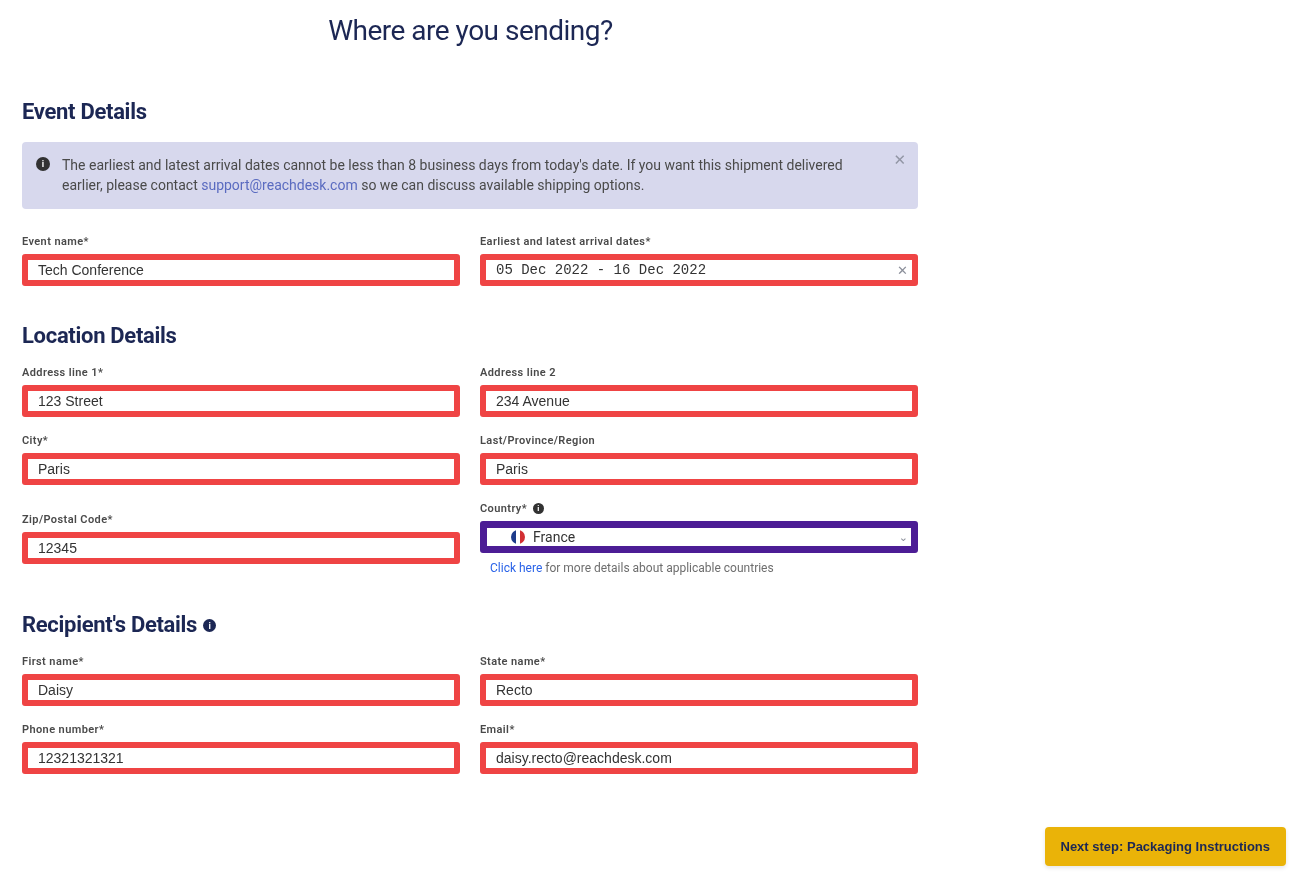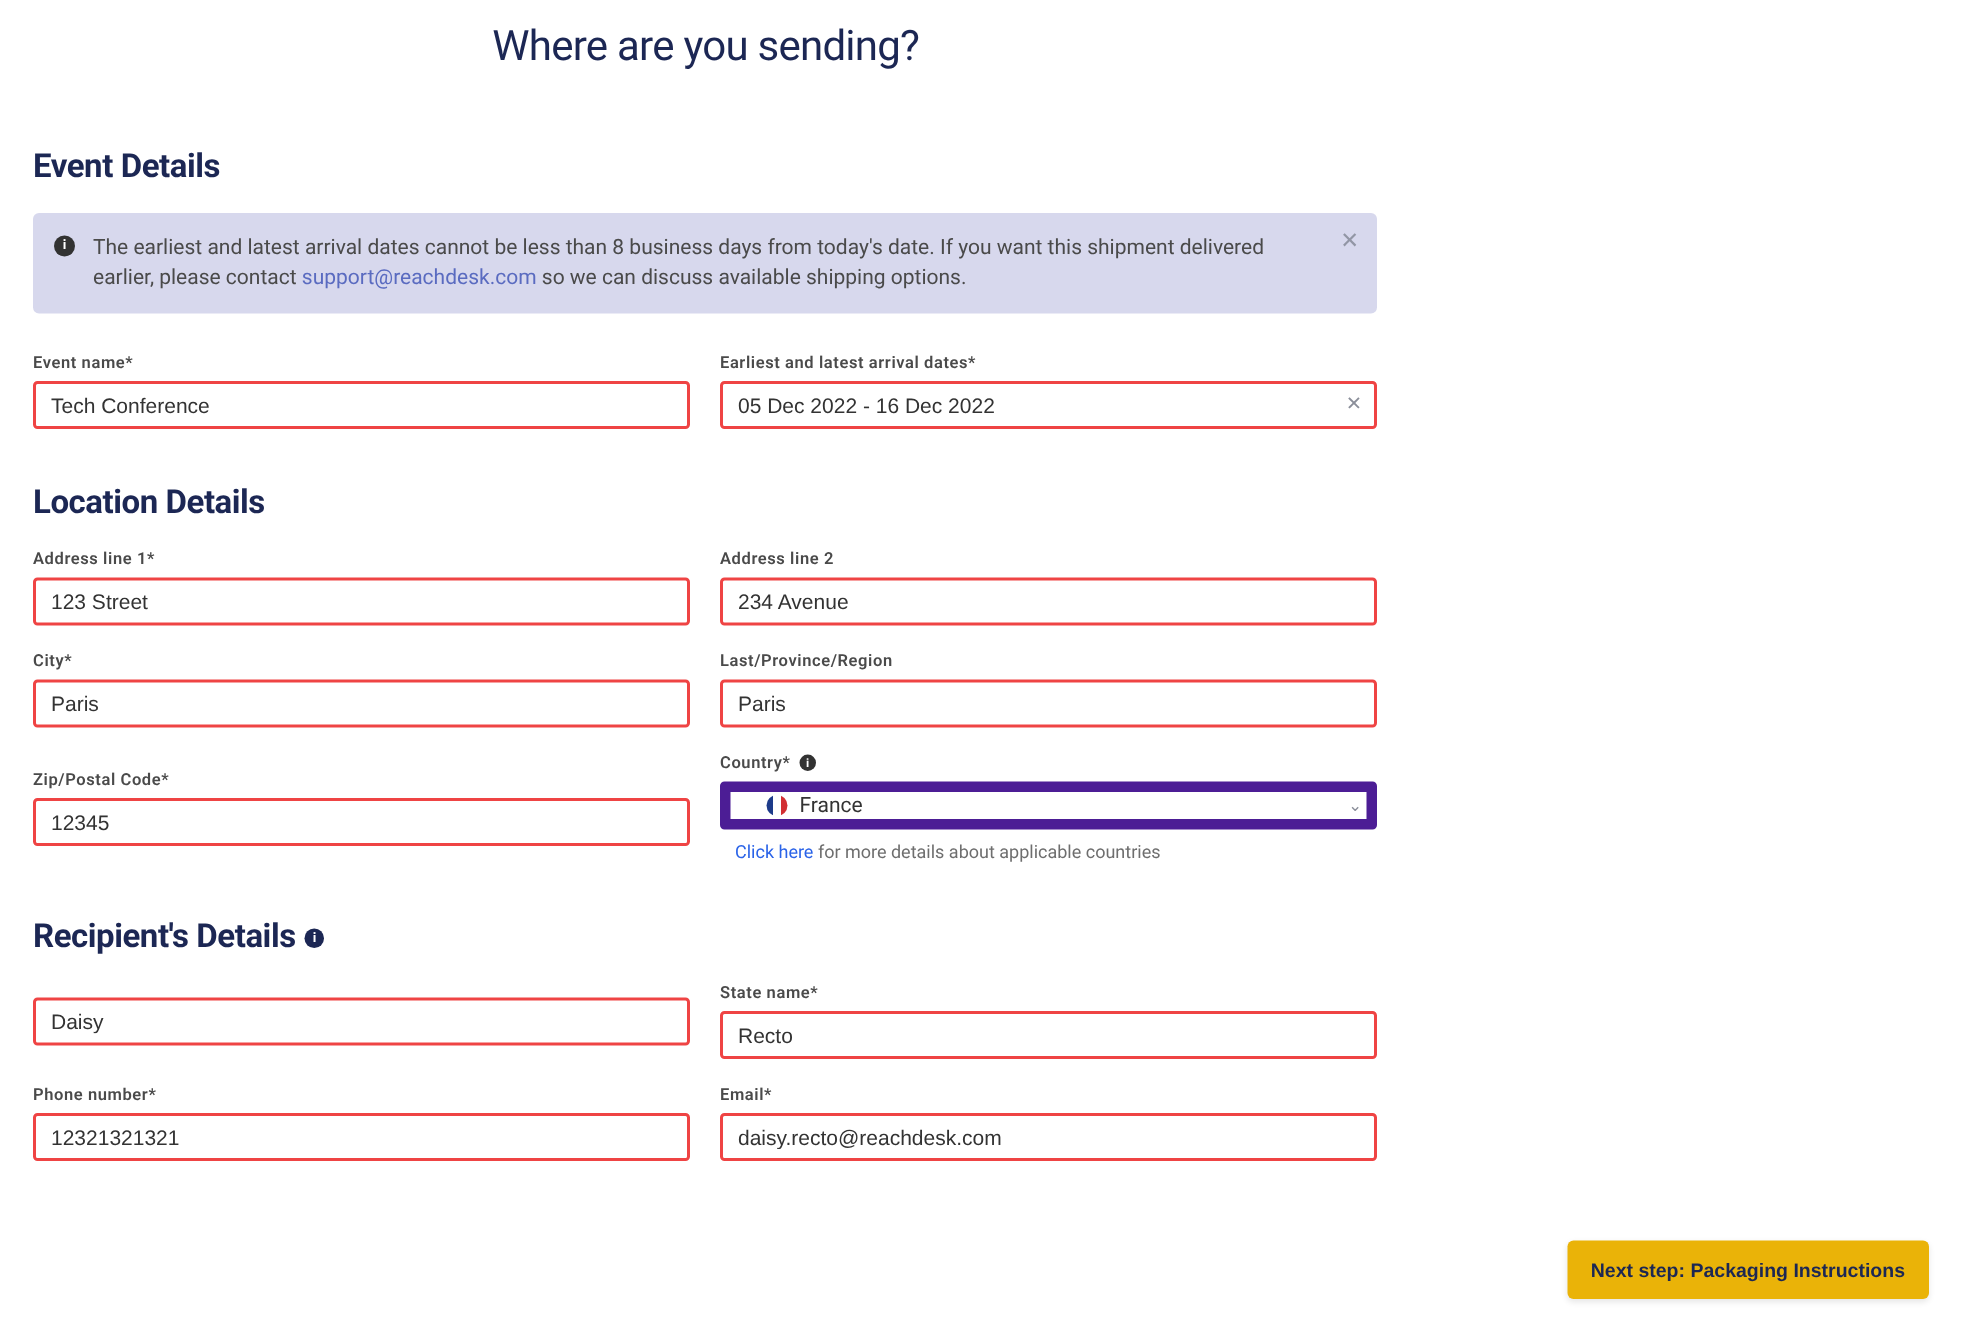--- a/index.html
+++ b/index.html
@@ -107,21 +107,21 @@
       letter-spacing: 0.4px;
       color: #4a4a4a;
       margin-bottom: 6px;
       display: flex;
       align-items: center;
       gap: 6px;
     }
     .input {
       width: 100%;
       height: 32px;
-      border: 2px solid #ef4444;
+      border: 6px solid #ef4444;
       border-radius: 3px;
       padding: 0 10px;
       font-size: 14px;
       color: #333;
       background: #fff;
     }
     .input-wrap {
       position: relative;
     }
     .input-wrap .clear-icon {
@@ -221,21 +221,21 @@
   </div>
 
   <div class="row">
     <div class="col">
       <label class="field-label">Event name*</label>
       <input class="input" type="text" value="Tech Conference" style="">
     </div>
     <div class="col">
       <label class="field-label">Earliest and latest arrival dates*</label>
       <div class="input-wrap">
-        <input class="input" type="text" style="padding-right: 36px;" value="05 Dec 2022 - 16 Dec 2022">
+        <input class="input" type="text" style="padding-right: 36px; font-family: Liberation Mono, monospace;" value="05 Dec 2022 - 16 Dec 2022">
         <span class="clear-icon">✕</span>
       </div>
     </div>
   </div>
 
   <div class="section-gap"></div>
 
   <h2 class="section-title">Location Details</h2>
 
 
@@ -286,20 +286,21 @@
 
   <div class="section-gap"></div>
 
   <div class="section-title section-title-w-icon">
     <span>Recipient's Details</span>
     <span class="info-icon-sm">i</span>
   </div>
 
   <div class="row">
     <div class="col">
+      <label class="field-label">First name*</label>
       <input class="input" type="text" value="Daisy" style="">
     </div>
     <div class="col">
       <label class="field-label">State name*</label>
       <input class="input" type="text" value="Recto" style="">
     </div>
   </div>
 
   <div class="row">
     <div class="col">

